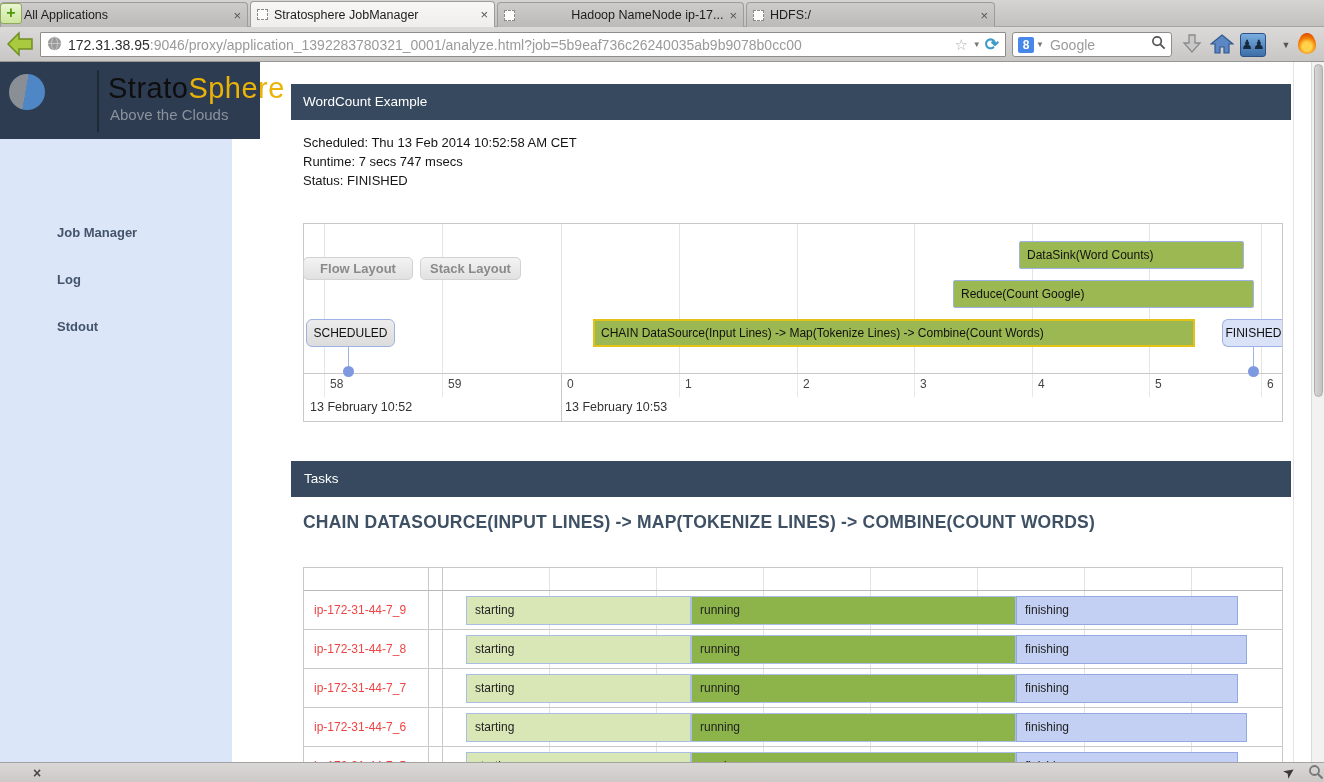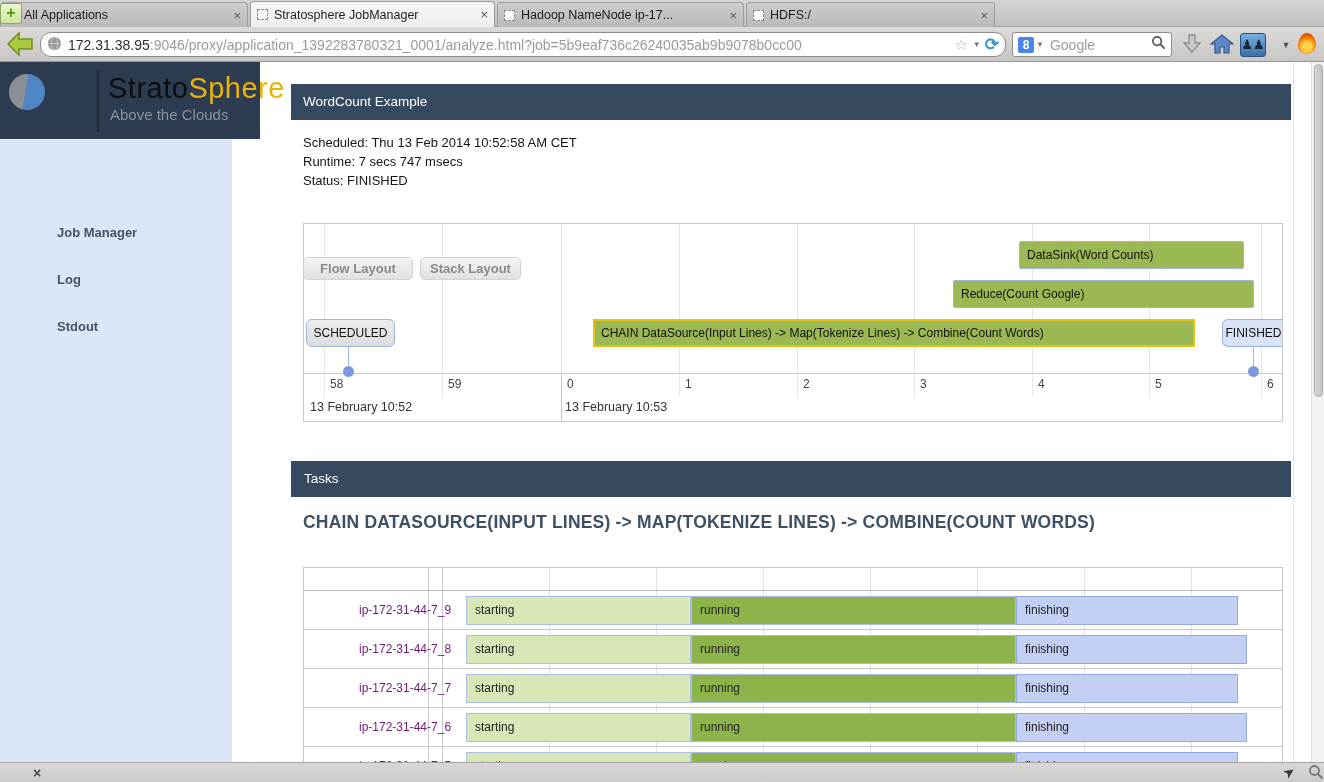--- a/index.html
+++ b/index.html
@@ -19,21 +19,21 @@
                     text-overflow:ellipsis; flex:1 1 auto; }
   .tab .tab-close { font-size:13px; color:#555; margin-left:6px; flex:0 0 auto; line-height:11px; }
   #new-tab { position:absolute; top:3px; height:21px; width:22px; border:1px solid #8fa75f;
              border-radius:3px; background:linear-gradient(#e9f5d2,#cde69e); color:#4e9a06;
              font-size:16px; font-weight:bold; text-align:center; line-height:18px; cursor:pointer; }
 
   #navbar { position:absolute; left:0; top:27px; width:1324px; height:35px;
             background:linear-gradient(#dcdad8,#c9c7c5); border-bottom:1px solid #989694; }
   #back-btn { position:absolute; left:5px; top:3px; width:30px; height:28px; cursor:pointer; }
   #url-field { position:absolute; left:40px; top:5px; width:966px; height:25px; background:#fff;
-               border:1px solid #8f8d8b; border-radius:11px; display:flex; align-items:center;
+               border:1px solid #8f8d8b; border-radius:1px; display:flex; align-items:center;
                padding:0 6px; font-size:14px; }
   #url-text { flex:1 1 auto; white-space:nowrap; overflow:hidden; }
   #url-host { color:#2e2e2e; }
   #url-rest { color:#9a9a9a; }
   .fld-icon { color:#b3b3b3; font-size:15px; margin:0 3px; flex:0 0 auto; }
   .small-caret { font-size:8px; color:#777; margin:0 2px; flex:0 0 auto; }
   #reload-icon { color:#3d9bc7; font-size:17px; font-weight:bold; flex:0 0 auto; margin-left:2px; }
   #search-field { position:absolute; left:1012px; top:5px; width:160px; height:25px; background:#fff;
                   border:1px solid #8f8d8b; border-radius:3px; display:flex; align-items:center;
                   padding:0 5px; }
@@ -92,21 +92,21 @@
   
   #tasks-heading { position:absolute; left:303px; top:450px; font-size:17.5px; font-weight:bold;
                    color:#3e5064; letter-spacing:0.2px; }
   #taskchart { position:absolute; left:303px; top:505px; width:980px; height:196px;
                border:1px solid #c9c9c9; border-bottom:none; background:#fff; overflow:hidden; }
   .tc-grid { position:absolute; top:0; width:1px; height:300px; }
   .tc-grid.strong { background:#c9c9c9; } .tc-grid.light { background:#e2e2e2; }
   #tc-headrow { position:absolute; left:0; top:0; width:978px; height:23px; border-bottom:1px solid #b9b9b9; }
   .tc-row { position:absolute; left:0; width:978px; height:39px; border-bottom:1px solid #c9c9c9; background:transparent; }
   .tc-host { position:absolute; left:10px; top:0; width:110px; height:39px; line-height:39px;
-             font-size:12px; color:#701a75; white-space:nowrap;margin-left:45px; }
+             font-size:12px; color:#ef4444; white-space:nowrap; }
   .tc-bar { position:absolute; top:5px; height:29px; font-size:12px; color:#222; line-height:27px;
             padding-left:8px; white-space:nowrap; overflow:hidden; }
   .tc-bar.starting  { background:#d9e6b5; border:1px solid #aabde5; }
   .tc-bar.running   { background:#8db44b; border:1px solid #aabde5; }
   .tc-bar.finishing { background:#c3d0f3; border:1px solid #93a9e2; }
 
   
   #scrollbar { position:absolute; left:1311px; top:0; width:13px; height:700px; background:#f2f2f2;
                border-left:1px solid #dadada; }
   #scroll-thumb { position:absolute; left:2px; top:2px; width:9px; height:333px; border-radius:5px;
@@ -129,21 +129,21 @@
         <div class="tab" style="left: 0px; width: 248px;">
           <div class="favicon"></div>
           <div class="tab-title">All Applications</div>
           <div class="tab-close">×</div>
         </div>
         <div class="tab active" style="left: 250px; width: 245px;">
           <div class="favicon"></div>
           <div class="tab-title">Stratosphere JobManager</div>
           <div class="tab-close">×</div>
         </div>
-        <div class="tab" style="left: 497px; width: 247px;">
+        <div class="tab" style="left: 497px; width: 247px; text-align: right;">
           <div class="favicon"></div>
           <div class="tab-title">Hadoop NameNode ip-17...</div>
           <div class="tab-close">×</div>
         </div>
         <div class="tab" style="left: 746px; width: 249px;">
           <div class="favicon"></div>
           <div class="tab-title">HDFS:/</div>
           <div class="tab-close">×</div>
         </div>
       </div>

